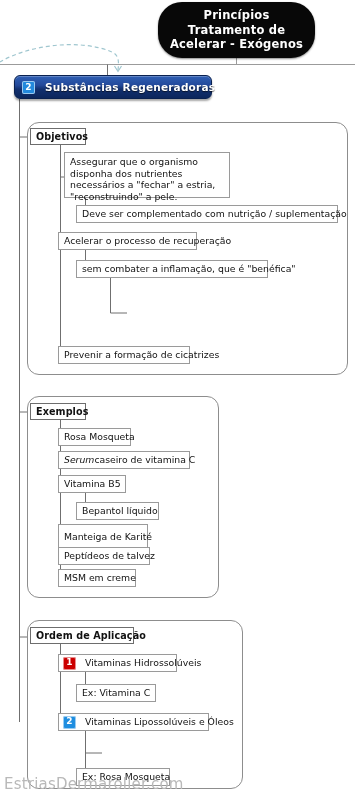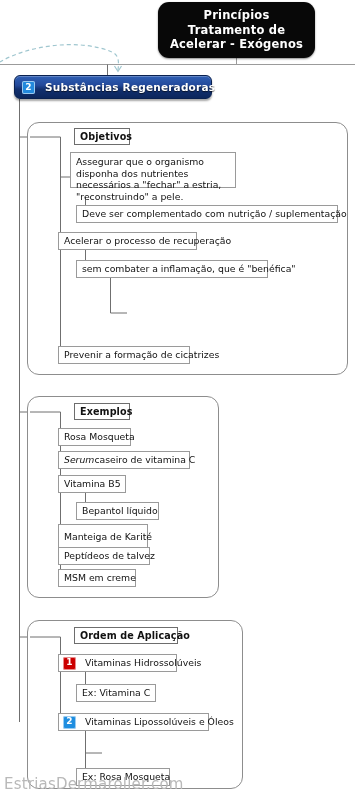--- a/index.html
+++ b/index.html
@@ -10,21 +10,21 @@
   }
   #canvas{position:absolute;left:0;top:0;width:355px;height:800px;}
 
   
   #lines{position:absolute;left:0;top:0;width:355px;height:800px;pointer-events:none;}
 
   
   .root-title{
     position:absolute;left:158px;top:2px;width:157px;height:56px;
     background:#080808;
-    border-radius:11px;
+    border-radius:24px;
     color:#ffffff;
     font-weight:bold;font-size:11.5px;line-height:14.5px;
     text-align:center;
     display:flex;flex-direction:column;align-items:center;justify-content:center;
     box-shadow:0 1px 2px rgba(0,0,0,.45);
     letter-spacing:.2px;
   }
   .root-title span{display:block;white-space:nowrap;}
 
   
@@ -70,21 +70,20 @@
     box-sizing:border-box;
     font-size:9.3px;line-height:11.6px;color:#111111;
     padding:2px 5px;
     display:flex;align-items:center;
     white-space:nowrap;
   }
   .box.multiline{white-space:normal;align-items:flex-start;padding-top:3px;}
   .box.head{
     font-weight:bold;font-size:9.6px;letter-spacing:.1px;
     border-color:#6d6d6d;
-    margin-left:44px;
   }
   .box.withbadge{padding-left:4px;}
   .box.withbadge .txt{margin-left:9px;}
   .ital{font-style:italic;}
 
   
   .watermark{
     position:absolute;left:4px;top:775px;
     font-size:15px;color:#b9b9b9;letter-spacing:.2px;
     font-family:"DejaVu Sans","Liberation Sans",sans-serif;
@@ -160,21 +159,21 @@
 
   <div class="branch-node">
     <span class="badge blue-node">2</span>
     <span class="label">Substâncias Regeneradoras</span>
   </div>
 
   <div class="group" style="left:27px;top:122px;width:321px;height:253px;"></div>
 
   <div class="box head" style="left:30px;top:128px;width:56px;height:17px;">Objetivos</div>
 
-  <div class="box multiline" style="left:70px;top:152px;width:166px;height:36px;">Assegurar que o organismo disponha dos nutrientes necessários a "fechar" a estria,  "reconstruindo" a pele.</div>
+  <div class="box multiline" style="left:64px;top:152px;width:166px;height:46px;">Assegurar que o organismo disponha dos nutrientes necessários a "fechar" a estria,  "reconstruindo" a pele.</div>
 
   <div class="box" style="left:76px;top:205px;width:262px;height:18px;">Deve ser complementado com nutrição / suplementação</div>
 
   <div class="box" style="left:58px;top:232px;width:139px;height:18px;">Acelerar o processo de recuperação</div>
 
   <div class="box" style="left:76px;top:260px;width:192px;height:18px;">sem combater a inflamação, que é "benéfica"</div>
 
 
   <div class="box" style="left:58px;top:346px;width:132px;height:18px;">Prevenir a formação de cicatrizes</div>
 

